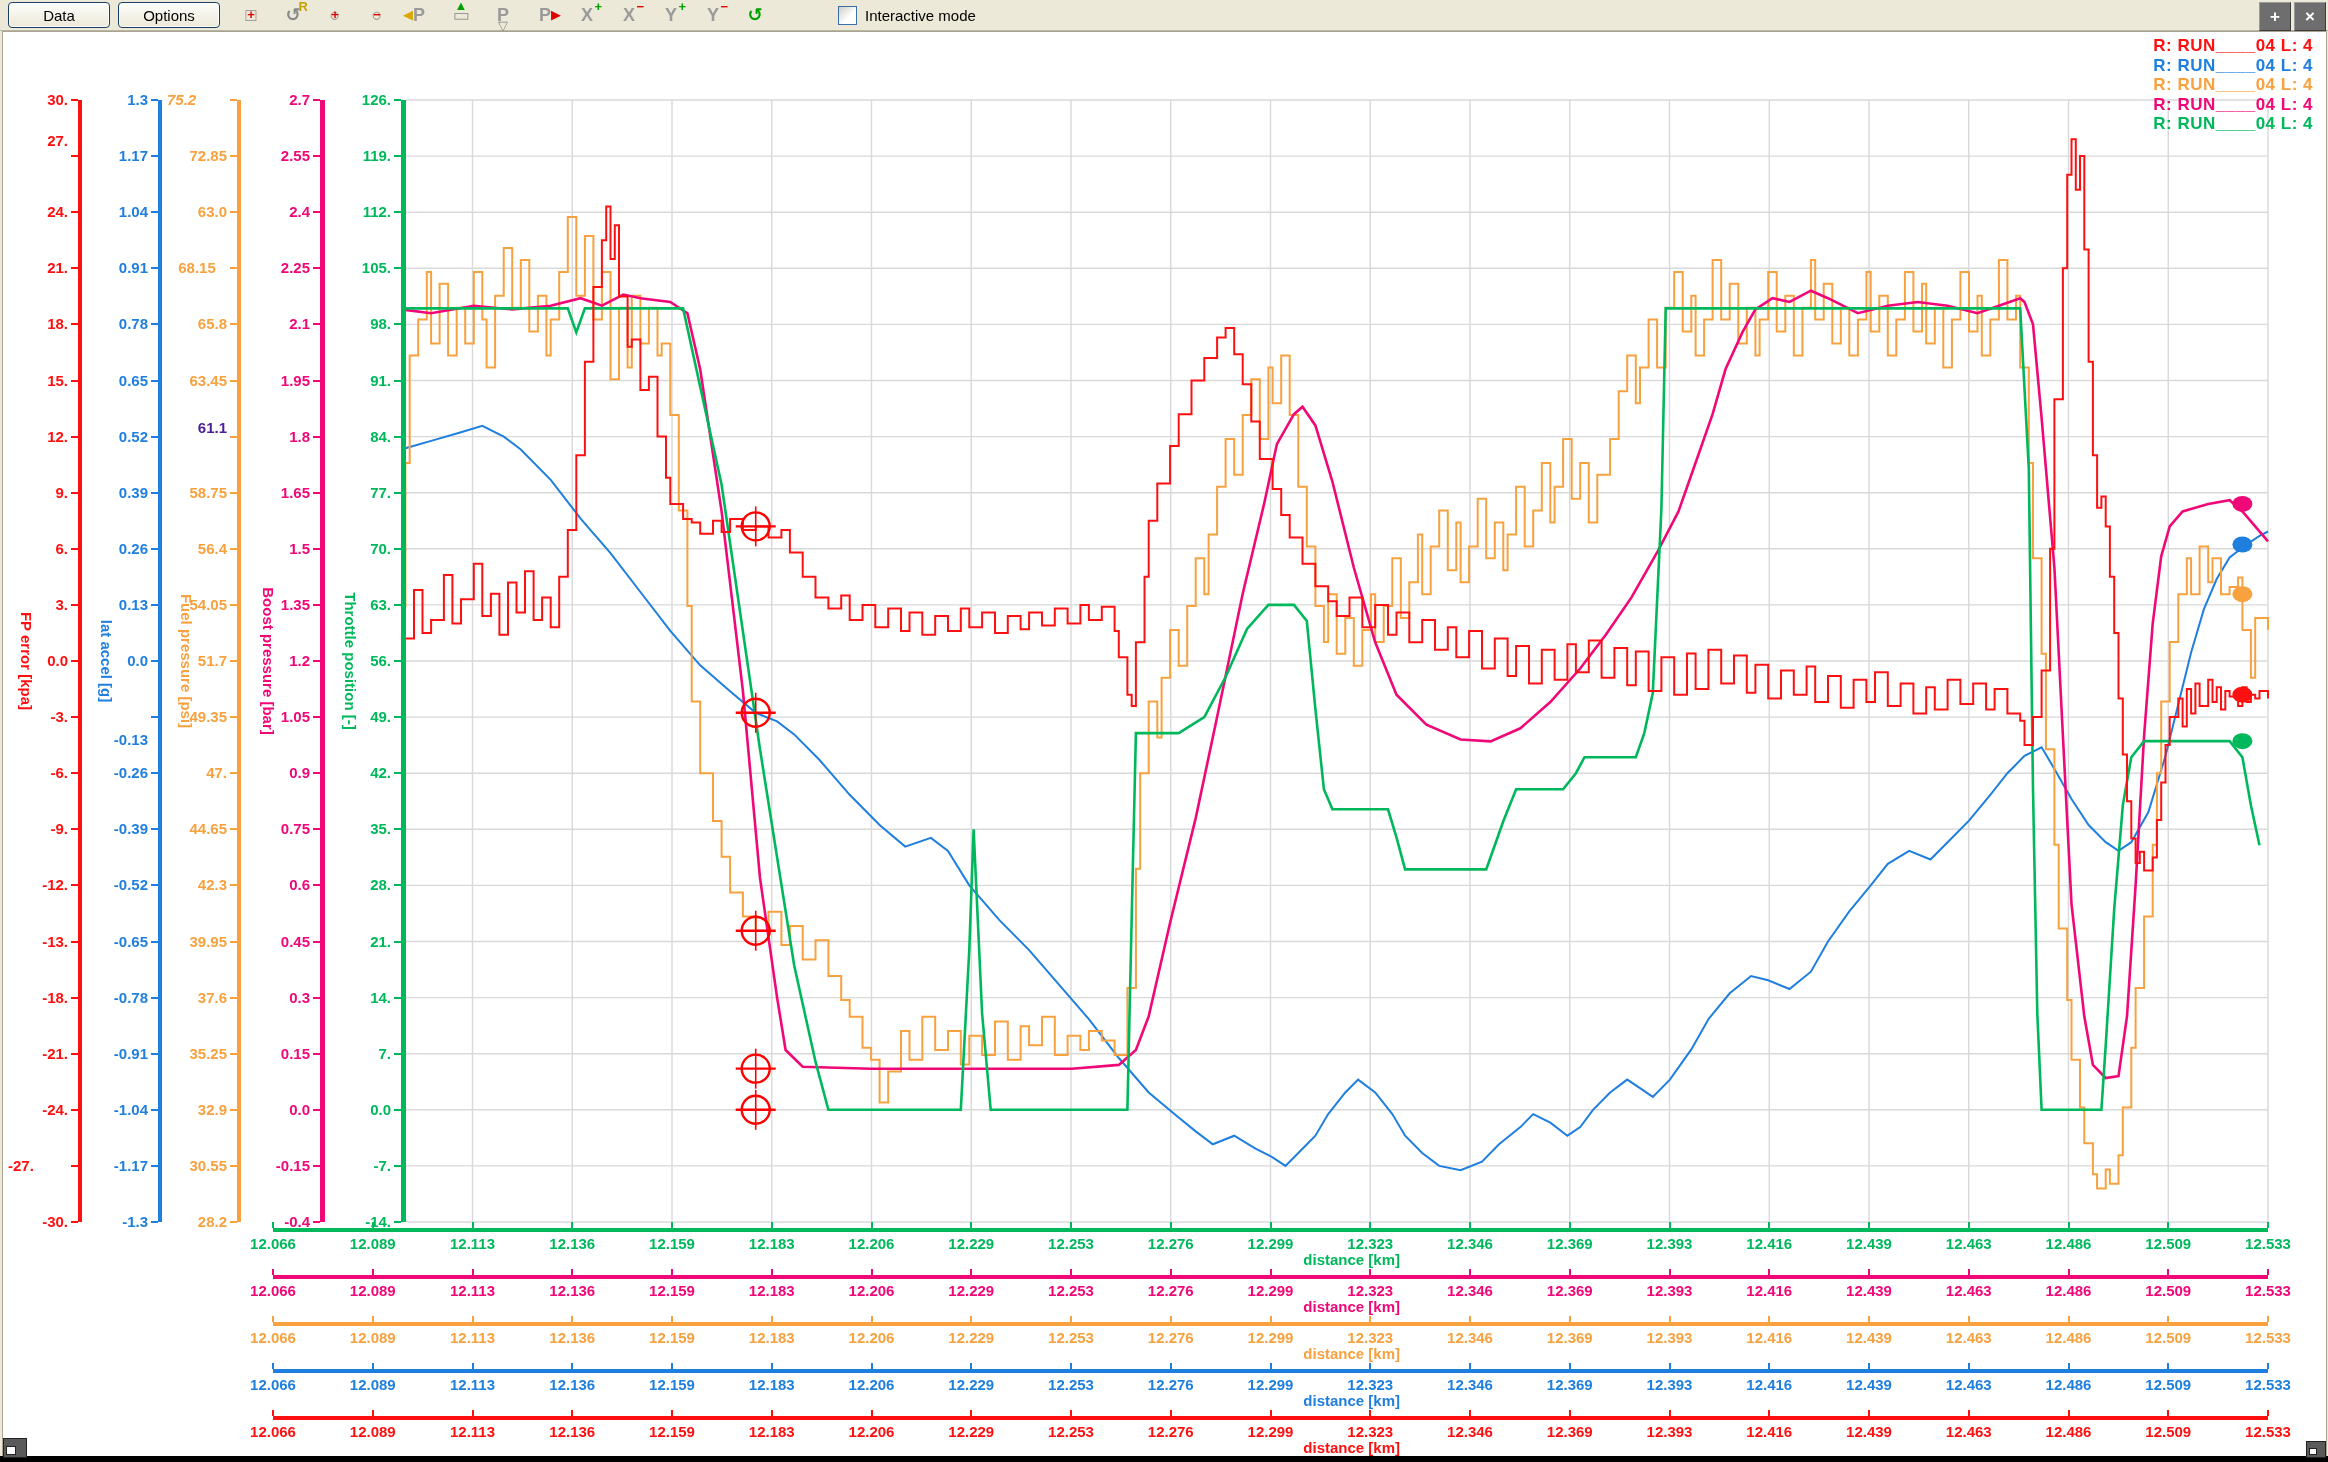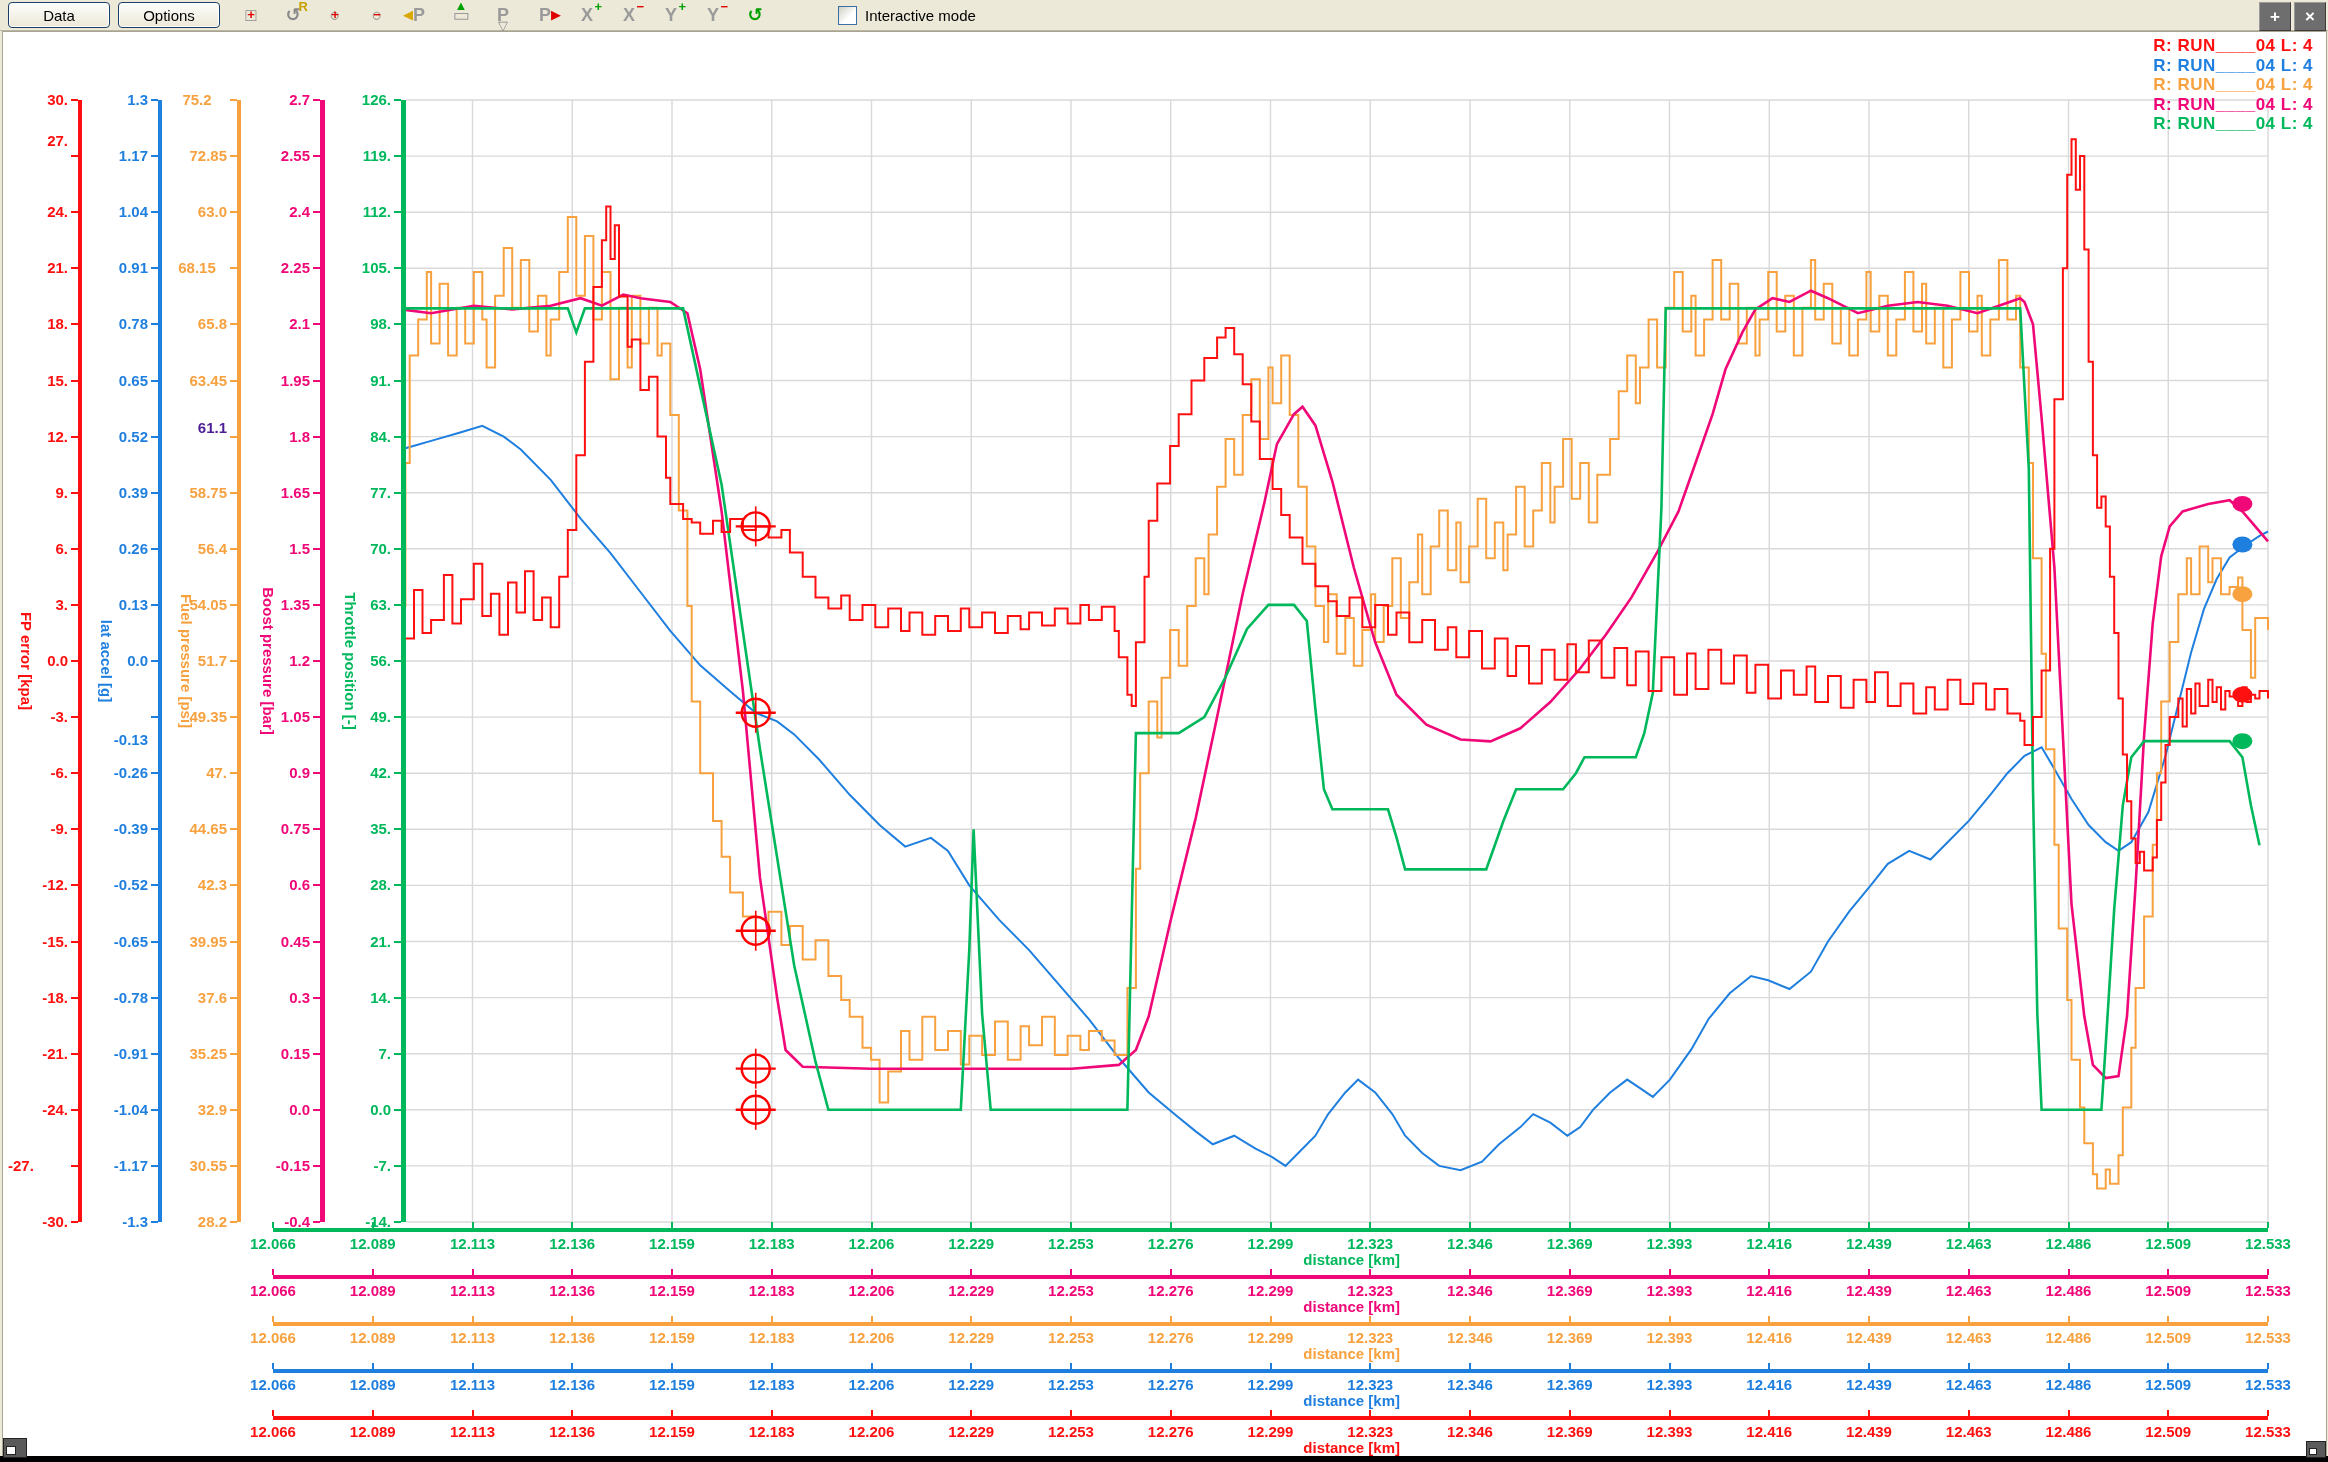--- a/index.html
+++ b/index.html
@@ -217,21 +217,21 @@
       <div class="tick-label" style="left: 8px; top: 652px; width: 60px; text-align: right; color: rgb(255, 16, 16); position: absolute;">0.0</div>
       <div style="left: 71px; top: 716.1px; width: 7px; height: 2px; background: rgb(255, 16, 16); position: absolute;"></div>
       <div class="tick-label" style="left: 8px; top: 708.1px; width: 60px; text-align: right; color: rgb(255, 16, 16); position: absolute;">-3.</div>
       <div style="left: 71px; top: 772.2px; width: 7px; height: 2px; background: rgb(255, 16, 16); position: absolute;"></div>
       <div class="tick-label" style="left: 8px; top: 764.2px; width: 60px; text-align: right; color: rgb(255, 16, 16); position: absolute;">-6.</div>
       <div style="left: 71px; top: 828.3px; width: 7px; height: 2px; background: rgb(255, 16, 16); position: absolute;"></div>
       <div class="tick-label" style="left: 8px; top: 820.3px; width: 60px; text-align: right; color: rgb(255, 16, 16); position: absolute;">-9.</div>
       <div style="left: 71px; top: 884.4px; width: 7px; height: 2px; background: rgb(255, 16, 16); position: absolute;"></div>
       <div class="tick-label" style="left: 8px; top: 876.4px; width: 60px; text-align: right; color: rgb(255, 16, 16); position: absolute;">-12.</div>
       <div style="left: 71px; top: 940.5px; width: 7px; height: 2px; background: rgb(255, 16, 16); position: absolute;"></div>
-      <div class="tick-label" style="left: 8px; top: 932.5px; width: 60px; text-align: right; color: rgb(255, 16, 16); position: absolute;">-15.</div>
+      <div class="tick-label" style="left: 8px; top: 932.5px; width: 60px; text-align: right; color: rgb(255, 16, 16); position: absolute;">-13.</div>
       <div style="left: 71px; top: 996.6px; width: 7px; height: 2px; background: rgb(255, 16, 16); position: absolute;"></div>
       <div class="tick-label" style="left: 8px; top: 988.6px; width: 60px; text-align: right; color: rgb(255, 16, 16); position: absolute;">-18.</div>
       <div style="left: 71px; top: 1052.7px; width: 7px; height: 2px; background: rgb(255, 16, 16); position: absolute;"></div>
       <div class="tick-label" style="left: 8px; top: 1044.7px; width: 60px; text-align: right; color: rgb(255, 16, 16); position: absolute;">-21.</div>
       <div style="left: 71px; top: 1108.8px; width: 7px; height: 2px; background: rgb(255, 16, 16); position: absolute;"></div>
       <div class="tick-label" style="left: 8px; top: 1100.8px; width: 60px; text-align: right; color: rgb(255, 16, 16); position: absolute;">-24.</div>
       <div style="left: 71px; top: 1164.9px; width: 7px; height: 2px; background: rgb(255, 16, 16); position: absolute;"></div>
       <div class="tick-label" style="left: 8px; top: 1156.9px; width: 60px; color: rgb(255, 16, 16); position: absolute;">-27.</div>
       <div style="left: 71px; top: 1221px; width: 7px; height: 2px; background: rgb(255, 16, 16); position: absolute;"></div>
       <div class="tick-label" style="left: 8px; top: 1213px; width: 60px; text-align: right; color: rgb(255, 16, 16); position: absolute;">-30.</div>
@@ -275,21 +275,21 @@
       <div class="tick-label" style="left: 88px; top: 1044.7px; width: 60px; text-align: right; color: rgb(31, 127, 223); position: absolute;">-0.91</div>
       <div style="left: 151px; top: 1108.8px; width: 7px; height: 2px; background: rgb(31, 127, 223); position: absolute;"></div>
       <div class="tick-label" style="left: 88px; top: 1100.8px; width: 60px; text-align: right; color: rgb(31, 127, 223); position: absolute;">-1.04</div>
       <div style="left: 151px; top: 1164.9px; width: 7px; height: 2px; background: rgb(31, 127, 223); position: absolute;"></div>
       <div class="tick-label" style="left: 88px; top: 1156.9px; width: 60px; text-align: right; color: rgb(31, 127, 223); position: absolute;">-1.17</div>
       <div style="left: 151px; top: 1221px; width: 7px; height: 2px; background: rgb(31, 127, 223); position: absolute;"></div>
       <div class="tick-label" style="left: 88px; top: 1213px; width: 60px; text-align: right; color: rgb(31, 127, 223); position: absolute;">-1.3</div>
       <div class="axis-title" style="color: rgb(31, 127, 223); left: 115px; top: 661px;">lat accel [g]</div>
       <div style="left: 237px; top: 100px; width: 4px; height: 1122px; background: rgb(247, 161, 63); position: absolute;"></div>
       <div style="left: 230px; top: 99px; width: 7px; height: 2px; background: rgb(247, 161, 63); position: absolute;"></div>
-      <div class="tick-label" style="left: 167px; top: 91px; width: 60px; text-align: center; color: rgb(247, 161, 63); position: absolute;">75.2</div>
+      <div class="tick-label" style="left: 167px; top: 91px; width: 60px; text-align: left; color: rgb(247, 161, 63); position: absolute; font-style: italic;">75.2</div>
       <div style="left: 230px; top: 155.1px; width: 7px; height: 2px; background: rgb(247, 161, 63); position: absolute;"></div>
       <div class="tick-label" style="left: 167px; top: 147.1px; width: 60px; text-align: right; color: rgb(247, 161, 63); position: absolute;">72.85</div>
       <div style="left: 230px; top: 211.2px; width: 7px; height: 2px; background: rgb(247, 161, 63); position: absolute;"></div>
       <div class="tick-label" style="left: 167px; top: 203.2px; width: 60px; text-align: right; color: rgb(247, 161, 63); position: absolute;">63.0</div>
       <div style="left: 230px; top: 267.3px; width: 7px; height: 2px; background: rgb(247, 161, 63); position: absolute;"></div>
       <div class="tick-label" style="left: 167px; top: 259.3px; width: 60px; text-align: center; color: rgb(247, 161, 63); position: absolute;">68.15</div>
       <div style="left: 230px; top: 323.4px; width: 7px; height: 2px; background: rgb(247, 161, 63); position: absolute;"></div>
       <div class="tick-label" style="left: 167px; top: 315.4px; width: 60px; text-align: right; color: rgb(247, 161, 63); position: absolute;">65.8</div>
       <div style="left: 230px; top: 379.5px; width: 7px; height: 2px; background: rgb(247, 161, 63); position: absolute;"></div>
       <div class="tick-label" style="left: 167px; top: 371.5px; width: 60px; text-align: right; color: rgb(247, 161, 63); position: absolute;">63.45</div>

